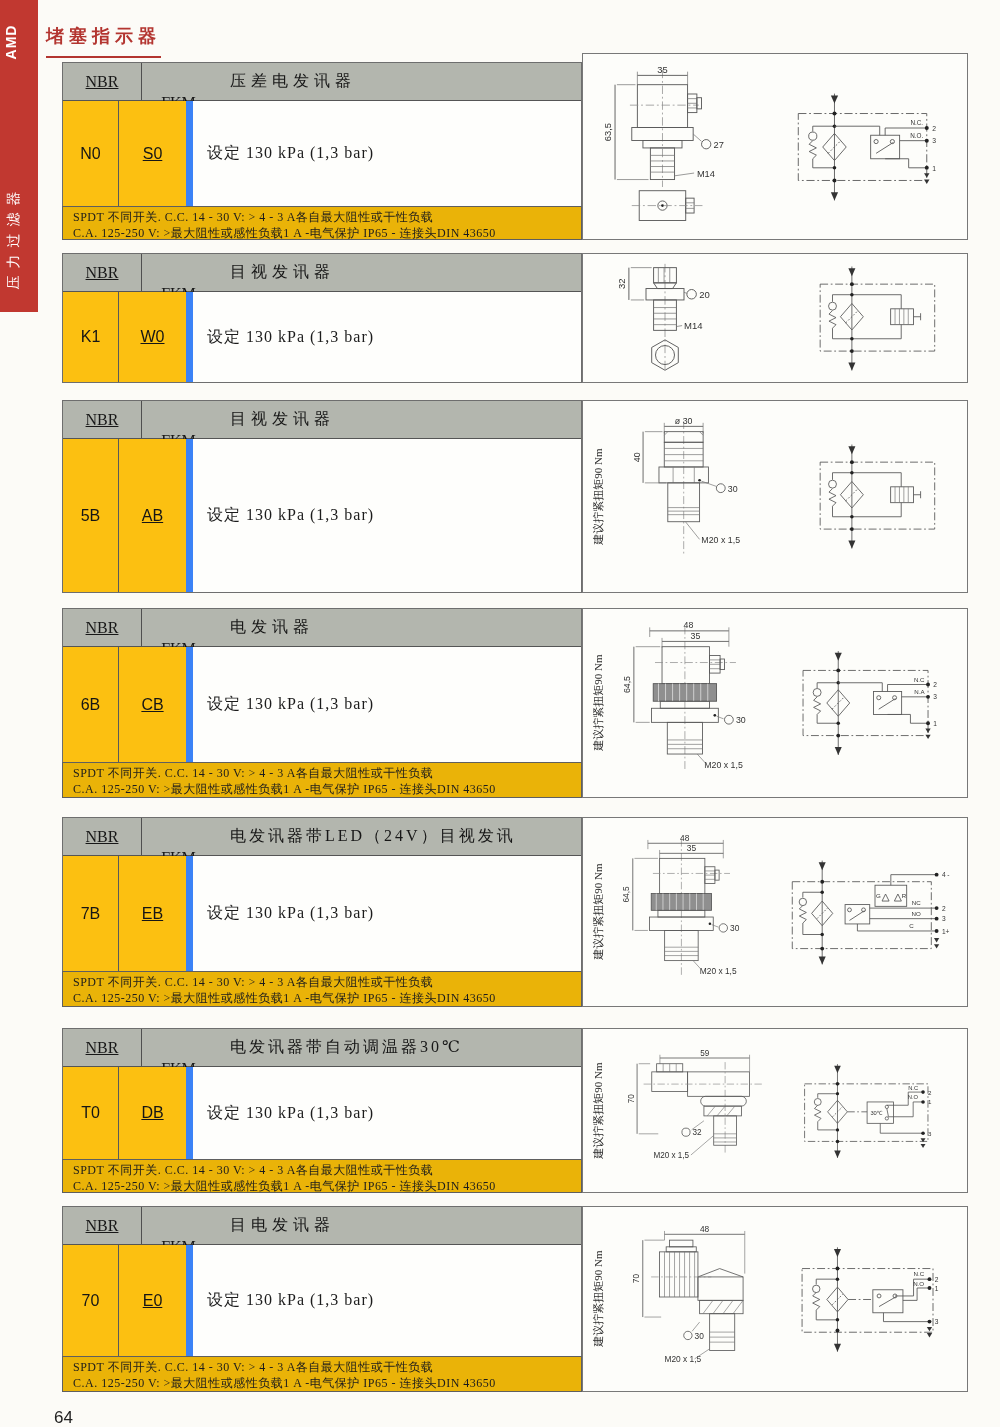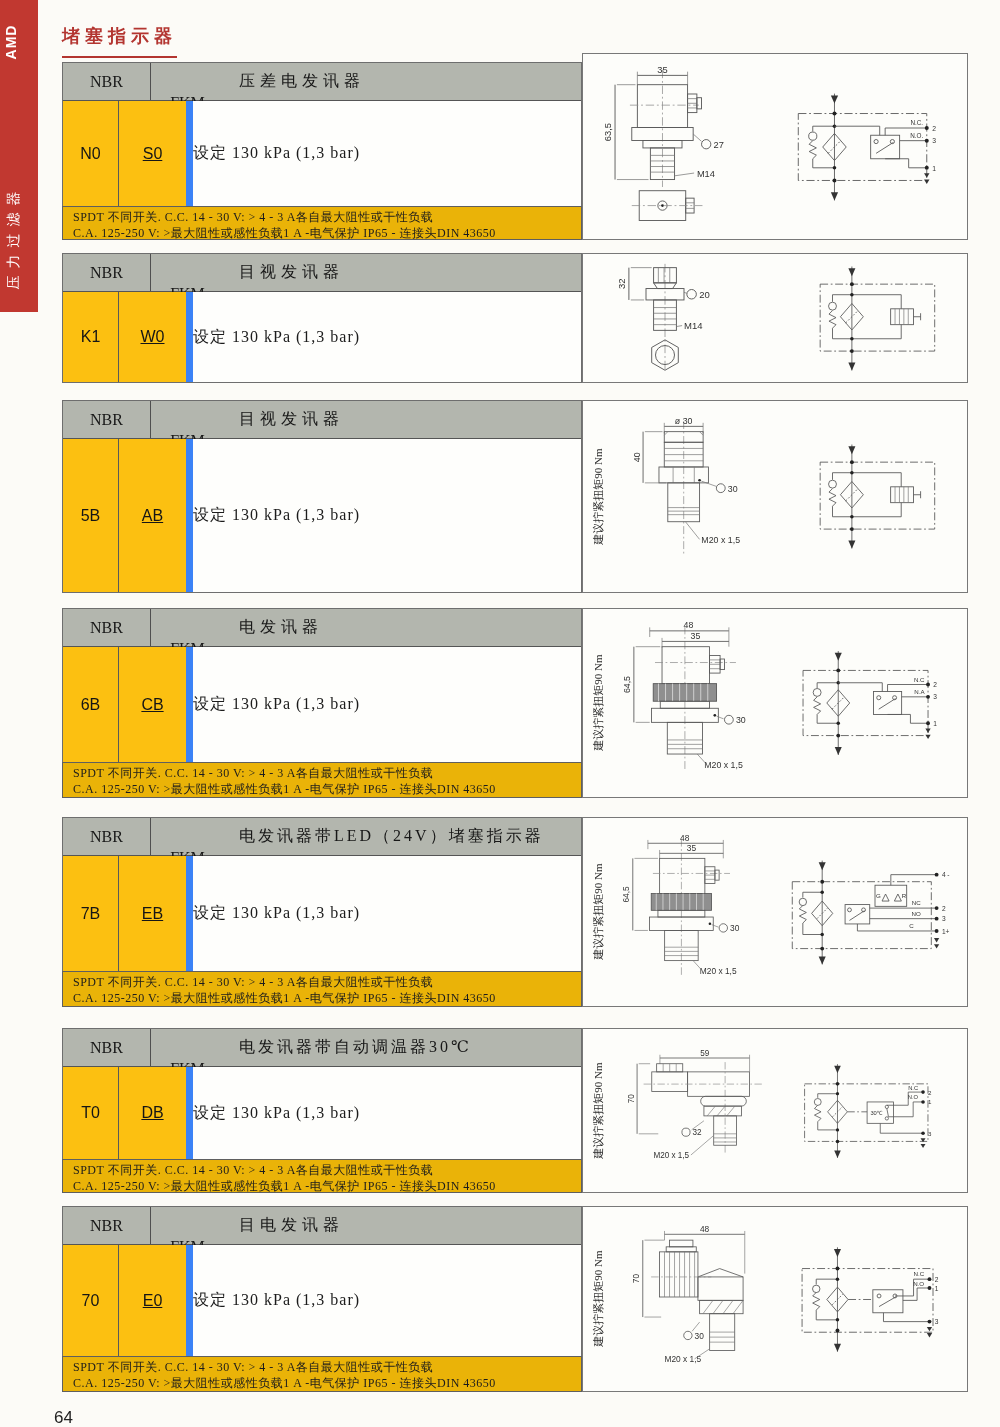--- a/index.html
+++ b/index.html
@@ -18,39 +18,39 @@
     transform:rotate(-90deg);
     font-family:"Liberation Sans", sans-serif; font-weight:bold; font-size:14px; color:#fff; letter-spacing:1px;
   }
   .sidebar .category {
     position:absolute; left:-56px; top:228px; width:140px; text-align:center;
     transform:rotate(-90deg);
     font-size:14px; color:#fff; letter-spacing:7px;
   }
   
   .page-title {
-    position:absolute; left:62px; top:24px;
+    position:absolute; left:46px; top:24px;
     font-size:18px; font-weight:bold; color:#b33530; letter-spacing:5px;
     border-bottom:2px solid #b33530; padding-bottom:8px;
   }
   
   .section { position:absolute; left:62px; width:906px; display:flex; }
   .leftcol { width:520px; display:flex; flex-direction:column; }
   .tbl { flex:1; display:flex; flex-direction:column; border:1px solid #6e6e6e; background:#fefefc; }
   .thead { display:flex; height:38px; background:#b3b6ae; border-bottom:1px solid #555; }
   .th { display:flex; align-items:center; justify-content:center; font-size:16px; color:#171717; }
-  .th-nbr { width:88px; border-right:1px solid #4f4f4f; }
+  .th-nbr { width:79px; border-right:1px solid #4f4f4f;text-decoration:underline; }
   .th-fkm { width:74px; border-right:1px solid #4f4f4f;margin-top:40px; }
   .th-title { flex:1; justify-content:flex-start; padding-left:14px; letter-spacing:5px; }
   .tbody { flex:1; display:flex; }
   .td-code { display:flex; align-items:center; justify-content:center;
     background:#fcc011; font-family:"Liberation Sans", sans-serif; font-size:16px; color:#151515; }
   .td-nbr { width:56px; border-right:1px solid #5a5a5a; }
   .td-fkm { width:74px; border-right:7px solid #3b82f6;text-decoration:underline; }
-  .td-setting { flex:1; display:flex; align-items:center; font-size:16px; background:#fefefc; letter-spacing:1px; }
+  .td-setting { flex:1; display:flex; align-items:center; padding-left:14px; font-size:16px; background:#fefefc; letter-spacing:1px; }
   .note { border:1px solid #5f5f5f; border-top:1px solid #5f5f5f; margin-top:-1px;
     padding:2px 10px 3px 10px; font-size:12px; line-height:1.35; background:#eab308; letter-spacing:0.5px; }
   .panel { width:386px; border:1px solid #787878; background:#fdfdfa; position:relative;
     display:flex; align-items:center; justify-content:space-between; padding:2px 4px 2px 6px; }
   .panel.has-torque { padding-left:28px; }
   .panel .torque {
     position:absolute; left:-50px; top:50%; width:130px; margin-top:-8px; text-align:center;
     transform:rotate(-90deg); font-size:11px; color:#2a2a2a; white-space:nowrap;
   }
   .lift { align-self:flex-start; margin-top:-9px; height:187px; }
@@ -428,21 +428,21 @@
     </svg>
   </div>
 </div>
 
 <div class="section" style="top:817px;height:190px;">
   <div class="leftcol">
     <div class="tbl">
       <div class="thead">
         <div class="th th-nbr">NBR</div>
         <div class="th th-fkm">FKM</div>
-        <div class="th th-title" style="letter-spacing:3px;">电发讯器带LED（24V）堵塞指示器</div>
+        <div class="th th-title" style="letter-spacing:3px;">电发讯器带LED（24V）目视发讯</div>
       </div>
       <div class="tbody">
         <div class="td-code td-nbr">7B</div>
         <div class="td-code td-fkm">EB</div>
         <div class="td-setting">设定 130 kPa (1,3 bar)</div>
       </div>
     </div>
     <div class="note" style="height:36px;">
       <div>SPDT 不同开关. C.C. 14 - 30 V: &gt; 4 - 3 A各自最大阻性或干性负载</div>
       <div>C.A. 125-250 V: &gt;最大阻性或感性负载1 A -电气保护 IP65 - 连接头DIN 43650</div>

